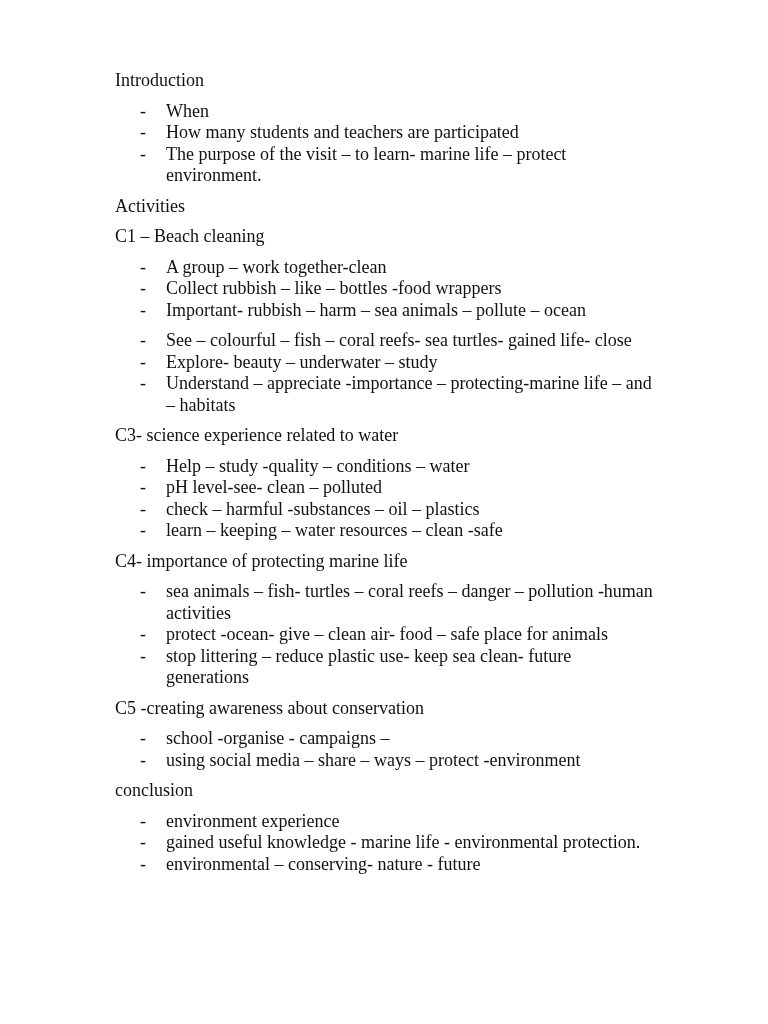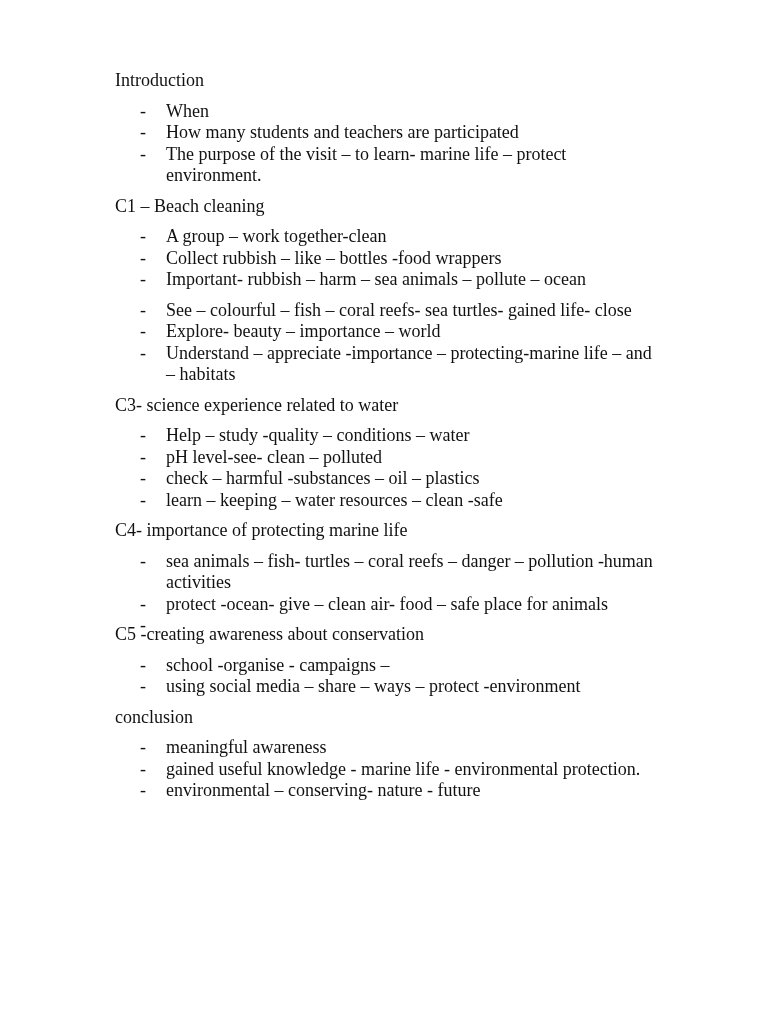--- a/index.html
+++ b/index.html
@@ -43,49 +43,50 @@
 <body>
 
 <main class="page">
   <div>
       <p class="heading">Introduction</p>
       <ul class="blist">
         <li><span class="dash">-</span><span>When</span></li>
         <li><span class="dash">-</span><span>How many students and teachers are participated</span></li>
         <li><span class="dash">-</span><span>The purpose of the visit – to learn- marine life – protect environment.</span></li>
       </ul>
+      <p class="heading">Activities</p>
       <p class="heading">C1 – Beach cleaning</p>
       <ul class="blist">
         <li><span class="dash">-</span><span>A group – work together-clean</span></li>
         <li><span class="dash">-</span><span>Collect rubbish – like – bottles -food wrappers</span></li>
         <li><span class="dash">-</span><span>Important- rubbish – harm – sea animals – pollute – ocean</span></li>
       </ul>
       <ul class="blist">
         <li><span class="dash">-</span><span>See – colourful – fish – coral reefs- sea turtles- gained life- close</span></li>
-        <li><span class="dash">-</span><span>Explore- beauty – importance – world</span></li>
+        <li><span class="dash">-</span><span>Explore- beauty – underwater – study</span></li>
         <li><span class="dash">-</span><span>Understand – appreciate -importance – protecting-marine life – and – habitats</span></li>
       </ul>
       <p class="heading">C3- science experience related to water</p>
       <ul class="blist">
         <li><span class="dash">-</span><span>Help – study -quality – conditions – water</span></li>
         <li><span class="dash">-</span><span>pH level-see- clean – polluted</span></li>
         <li><span class="dash">-</span><span>check – harmful -substances – oil – plastics</span></li>
         <li><span class="dash">-</span><span>learn – keeping – water resources – clean -safe</span></li>
       </ul>
       <p class="heading">C4- importance of protecting marine life</p>
       <ul class="blist">
         <li><span class="dash">-</span><span>sea animals – fish- turtles – coral reefs – danger – pollution -human activities</span></li>
         <li><span class="dash">-</span><span>protect -ocean- give – clean air- food – safe place for animals</span></li>
-        <li><span class="dash">-</span></li>
+        <li><span class="dash">-</span><span>stop littering – reduce plastic use- keep sea clean- future generations</span></li>
       </ul>
       <p class="heading">C5 -creating awareness about conservation</p>
       <ul class="blist">
         <li><span class="dash">-</span><span>school -organise - campaigns –</span></li>
         <li><span class="dash">-</span><span>using social media – share – ways – protect -environment</span></li>
       </ul>
       <p class="heading">conclusion</p>
       <ul class="blist">
-        <li><span class="dash">-</span><span>meaningful awareness</span></li>
+        <li><span class="dash">-</span><span>environment experience</span></li>
         <li><span class="dash">-</span><span>gained useful knowledge - marine life - environmental protection.</span></li>
         <li><span class="dash">-</span><span>environmental – conserving- nature - future</span></li>
       </ul>
     </div>
 </main>
 
 </body></html>

